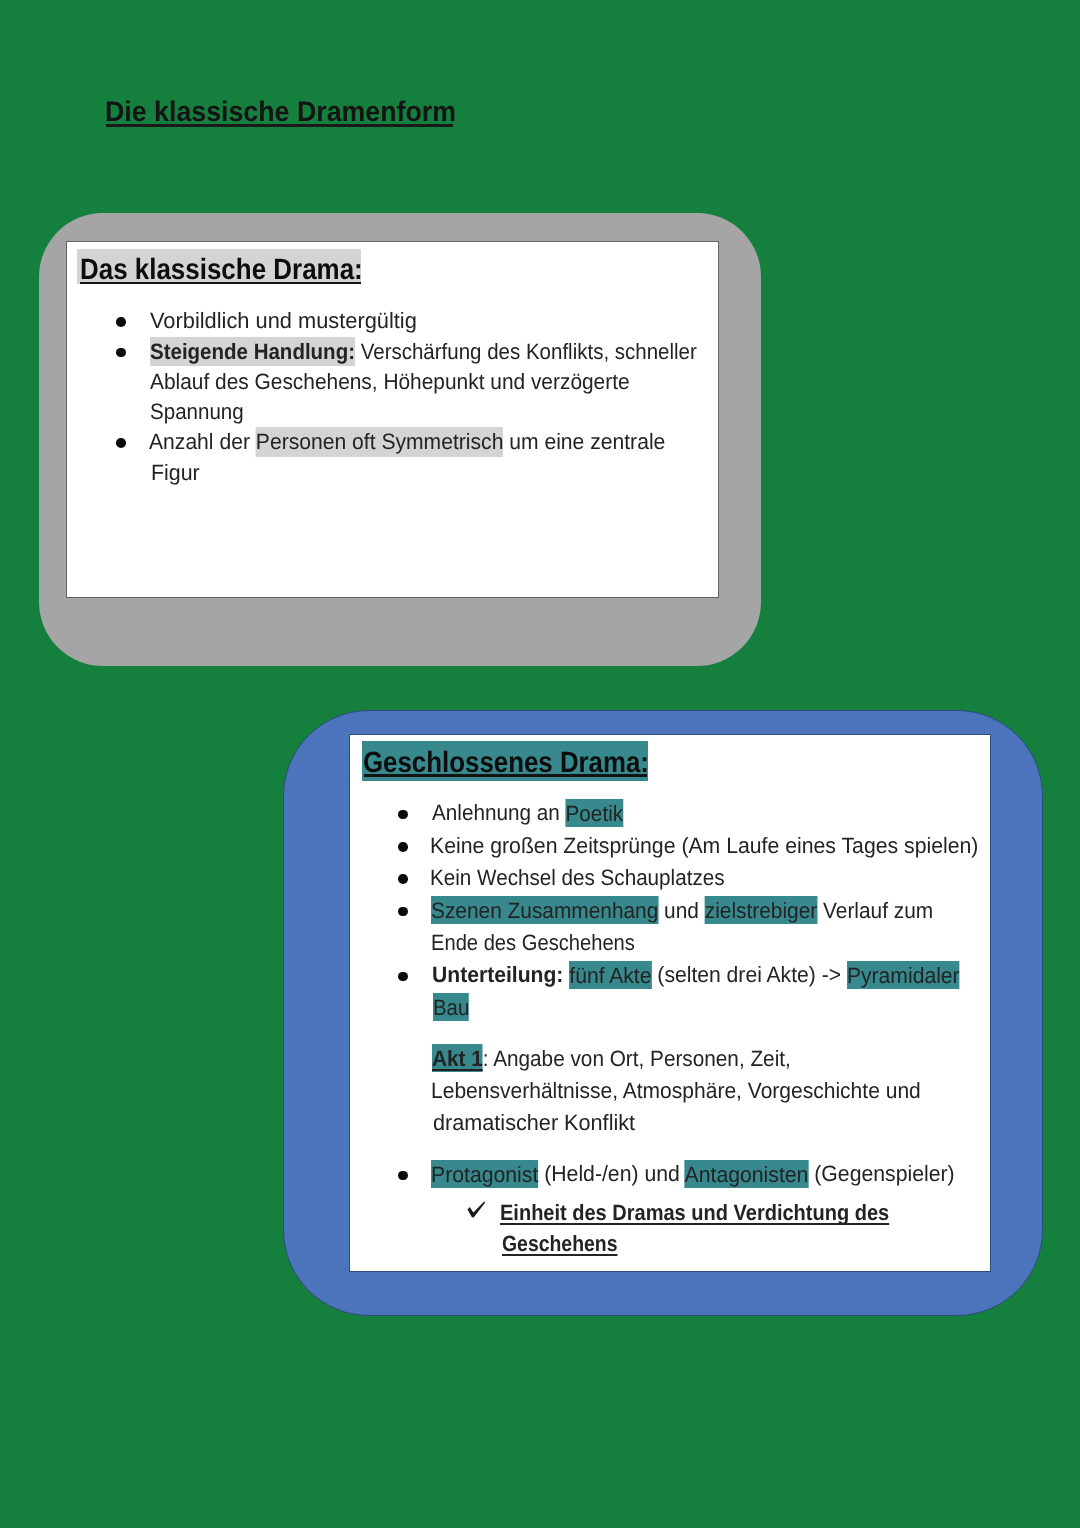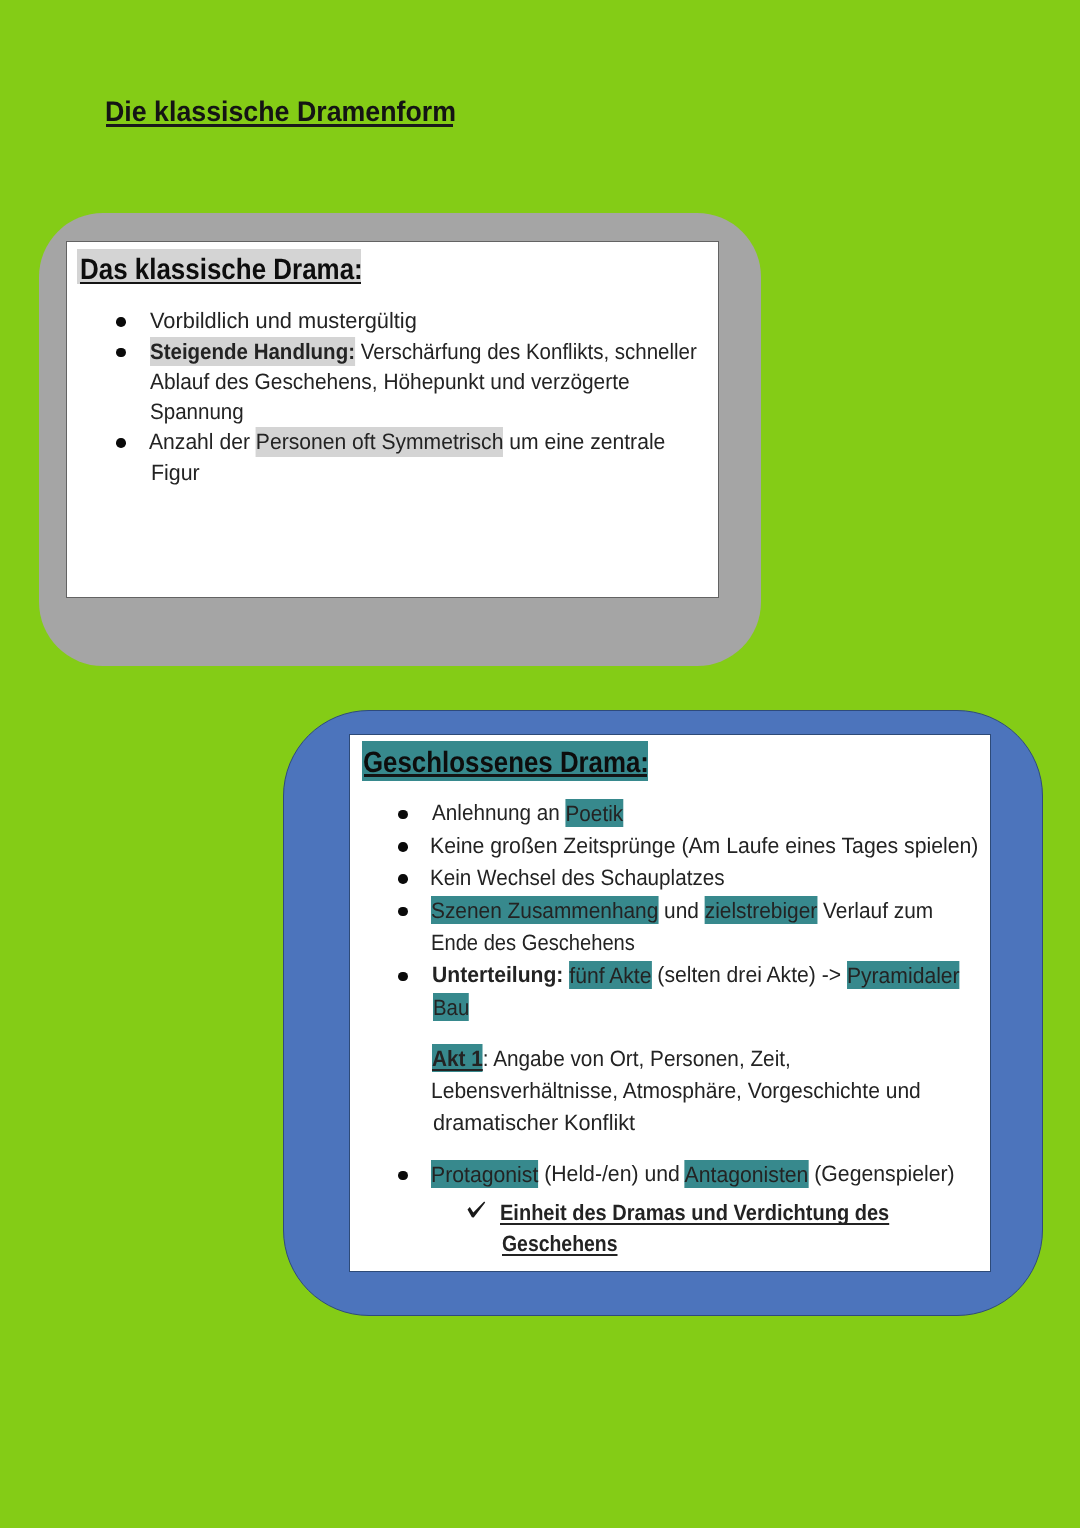--- a/index.html
+++ b/index.html
@@ -1,19 +1,19 @@
 <!DOCTYPE html>
 <html><head>
 <meta charset="utf-8">
 <style>
   html,body{margin:0;padding:0;}
   body{width:1080px;height:1528px;background:#ffffff;
        font-family:"Liberation Sans",sans-serif;overflow:hidden;position:relative;
        -webkit-font-smoothing:antialiased;text-rendering:geometricPrecision;}
-  .page{position:absolute;left:0;top:0;width:1080px;height:1528px;background:#84cc16;}
+  .page{position:absolute;left:0;top:0;width:1080px;height:1528px;background:#15803d;}
 
   
   #page-title{position:absolute;left:105.3px;top:97.3px;font-size:28.3px;font-weight:bold;
               color:#141414;white-space:nowrap;line-height:1;transform-origin:0 0;opacity:0.999;}
   #page-title-rule{position:absolute;left:106.4px;top:123.9px;width:346.4px;height:2.8px;background:#1a1a1a;}
 
   
   #gray-card{position:absolute;left:38.8px;top:212.5px;width:722px;height:453.5px;
              background:#a5a5a5;border-radius:64px;}
   #gray-inner{position:absolute;left:27.7px;top:28px;width:652.5px;height:357.5px;

